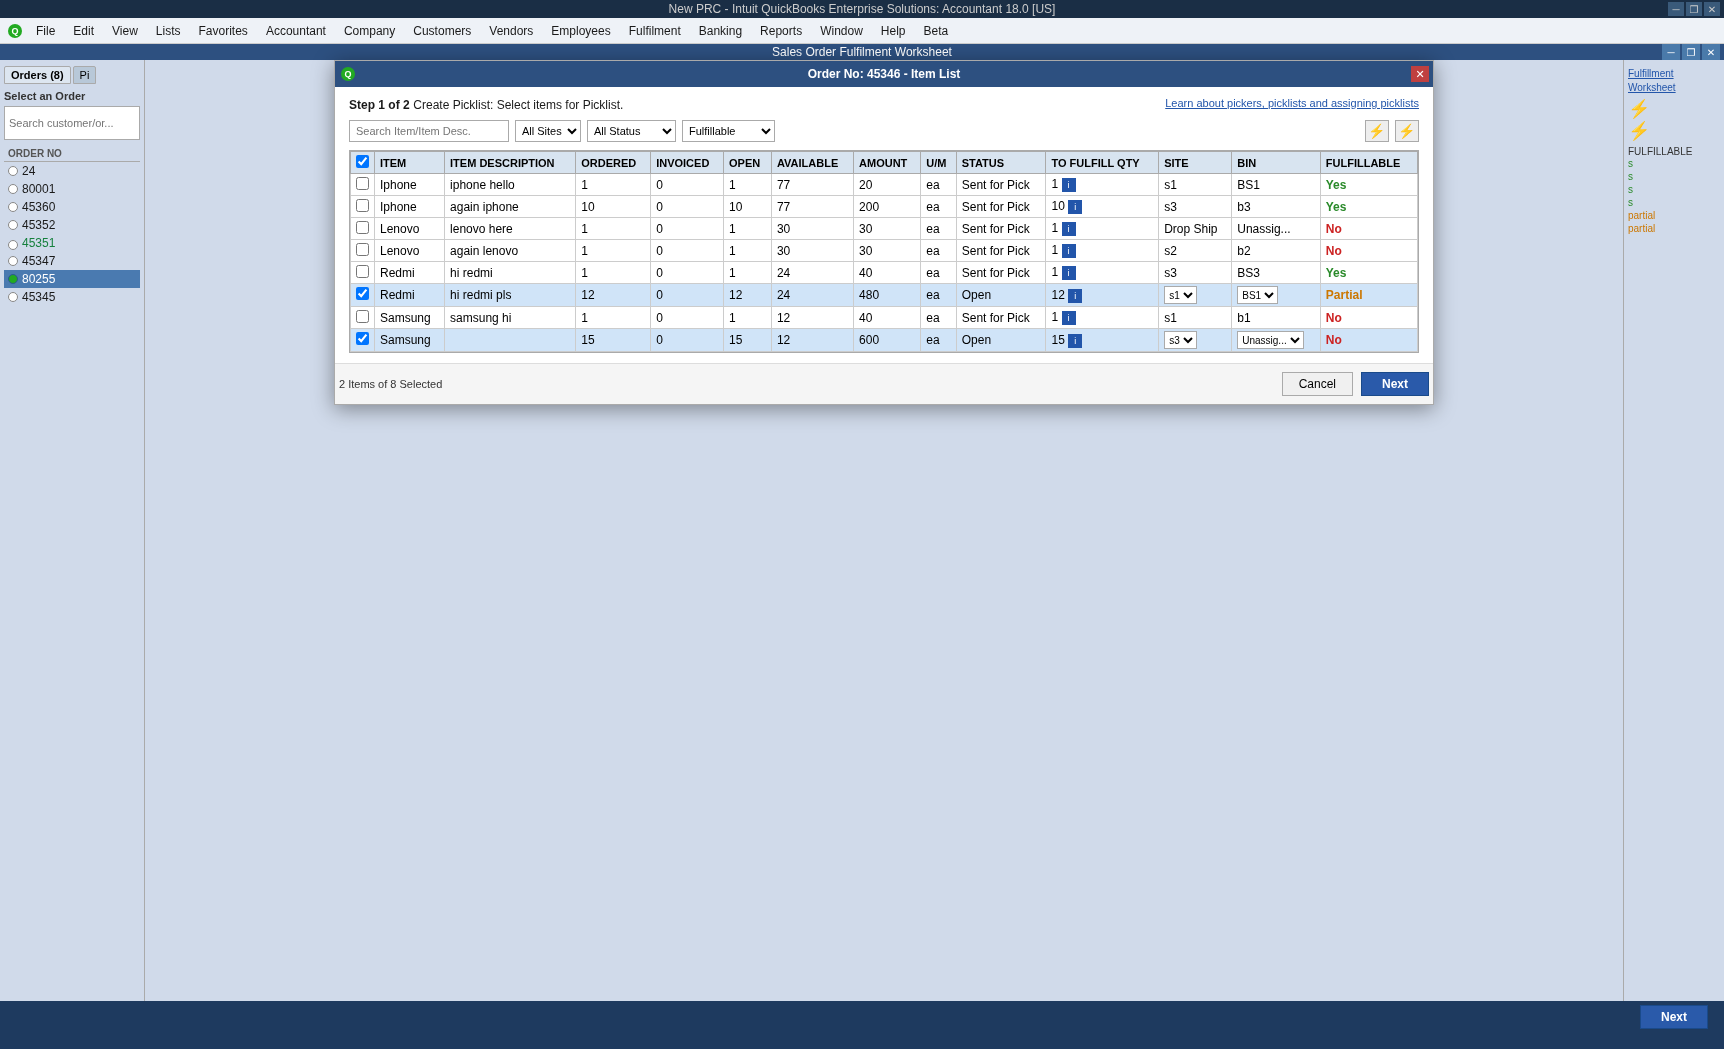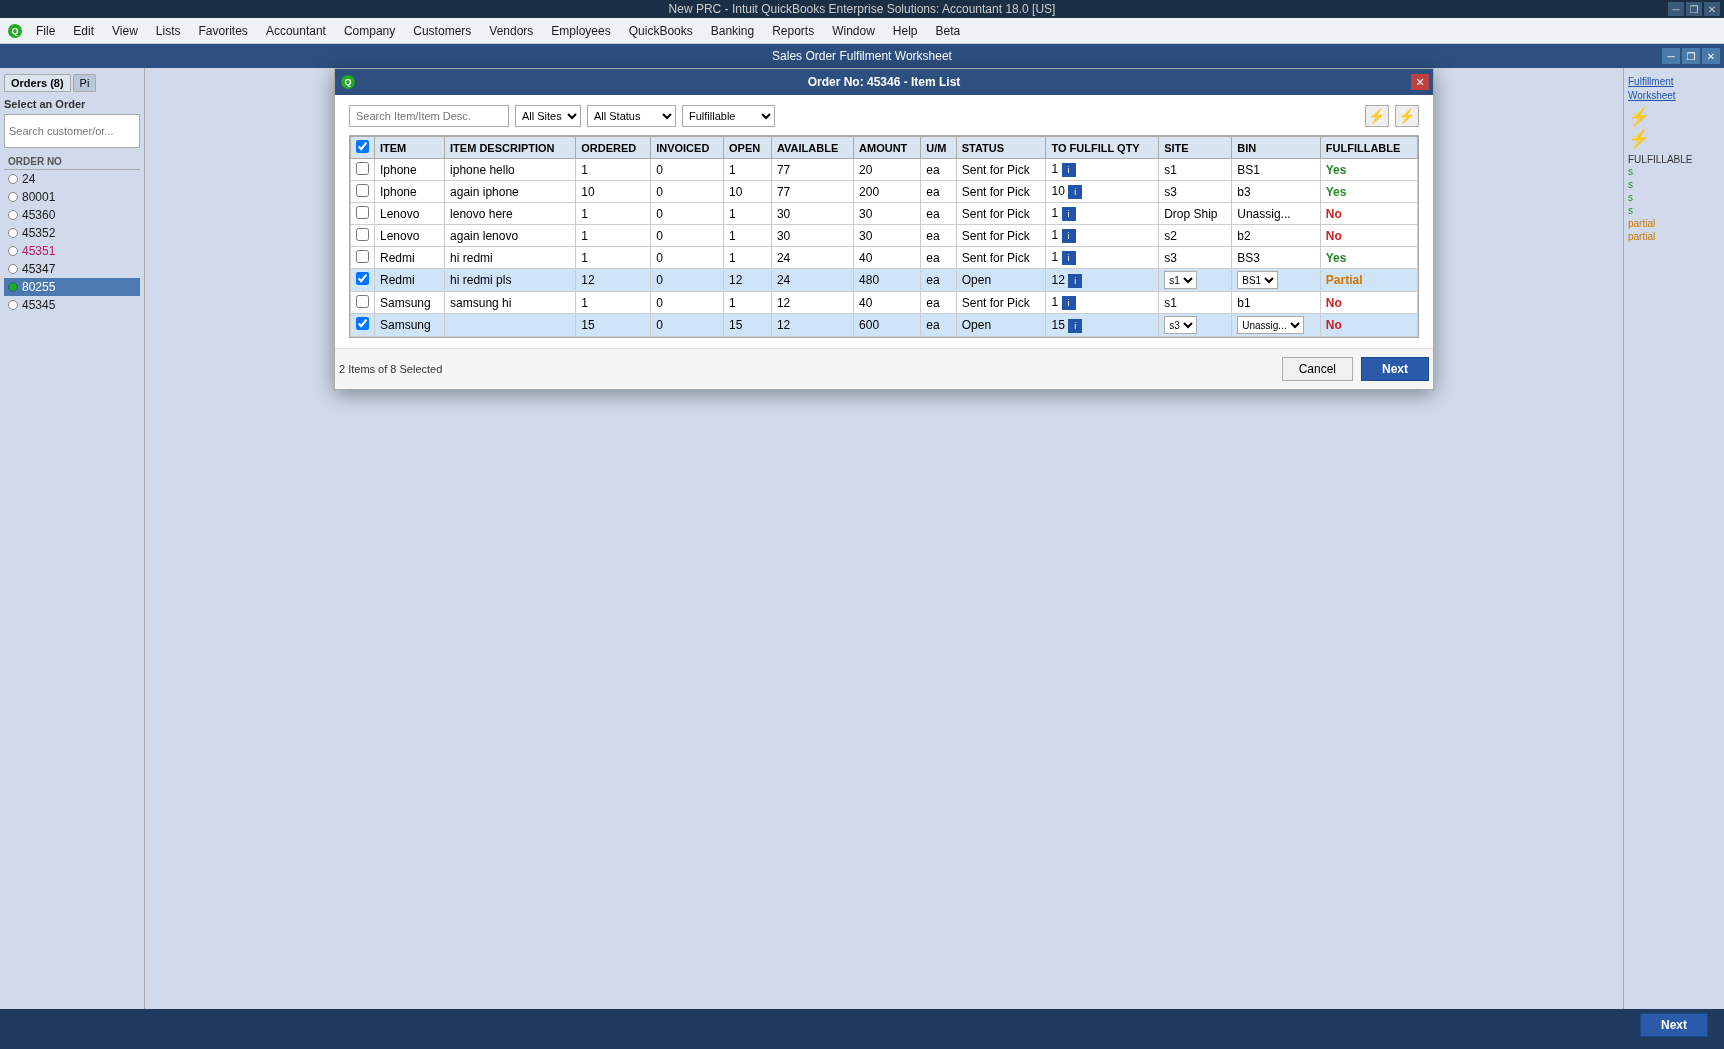--- a/index.html
+++ b/index.html
@@ -47,21 +47,21 @@
       cursor: pointer;
       color: #1a1a1a;
       font-size: 12px;
       border-radius: 2px;
     }
 
     
     .worksheet-title-bar {
       background: #2d5080;
       color: white;
-      height: 24px;
+      height: 16px;
       display: flex;
       align-items: center;
       justify-content: center;
       font-size: 13px;
       position: relative;
     }
     .worksheet-title-controls {
       position: absolute;
       right: 4px;
       display: flex;
@@ -368,21 +368,21 @@
   <div class="menu-item">File</div>
   <div class="menu-item">Edit</div>
   <div class="menu-item">View</div>
   <div class="menu-item">Lists</div>
   <div class="menu-item">Favorites</div>
   <div class="menu-item">Accountant</div>
   <div class="menu-item">Company</div>
   <div class="menu-item">Customers</div>
   <div class="menu-item">Vendors</div>
   <div class="menu-item">Employees</div>
-  <div class="menu-item">QuickBooks</div>
+  <div class="menu-item">Fulfilment</div>
   <div class="menu-item">Banking</div>
   <div class="menu-item">Reports</div>
   <div class="menu-item">Window</div>
   <div class="menu-item">Help</div>
   <div class="menu-item">Beta</div>
 </div>
 
 <div class="worksheet-title-bar">
   <span>Sales Order Fulfilment Worksheet</span>
   <div class="worksheet-title-controls">
@@ -426,21 +426,21 @@
         <span>45360</span>
       </td>
           </tr>
           <tr style="cursor: pointer;">
       <td style="padding:2px 4px; display:flex; align-items:center; color:#1a1a1a">
         <div style="width:10px;height:10px;border-radius:50%;border:1px solid #888;margin-right:4px;background:white;flex-shrink:0;"></div>
         <span>45352</span>
       </td>
           </tr>
           <tr style="cursor: pointer;">
-      <td style="padding:2px 4px; display:flex; align-items:center; color:#be185d">
+      <td style="padding:2px 4px; display:flex; align-items:flex-end; color:#15803d">
         <div style="width:10px;height:10px;border-radius:50%;border:1px solid #888;margin-right:4px;background:white;flex-shrink:0;"></div>
         <span>45351</span>
       </td>
           </tr>
           <tr style="cursor: pointer;">
       <td style="padding:2px 4px; display:flex; align-items:center; color:#1a1a1a">
         <div style="width:10px;height:10px;border-radius:50%;border:1px solid #888;margin-right:4px;background:white;flex-shrink:0;"></div>
         <span>45347</span>
       </td>
           </tr>
@@ -463,20 +463,27 @@
   <div class="center-panel">
     <div class="dialog">
 
       <div class="dialog-title-bar">
         <div class="qb-logo" style="position:absolute;left:6px;">Q</div>
         <span>Order No: 45346 - Item List</span>
         <button class="dialog-close-btn">✕</button>
       </div>
 
       <div class="dialog-content">
+        <div class="dialog-header">
+          <div class="step-title">
+            <b>Step 1 of 2</b>
+            <span>Create Picklist: Select items for Picklist.</span>
+          </div>
+          <span class="help-link">Learn about pickers, picklists and assigning picklists</span>
+        </div>
 
         <div class="filters-row">
           <input class="filter-input" type="text" placeholder="Search Item/Item Desc." style="">
           <select class="filter-select">
             <option>All Sites</option>
             <option>s1</option>
             <option>s2</option>
             <option>s3</option>
           </select>
           <select class="filter-select">

